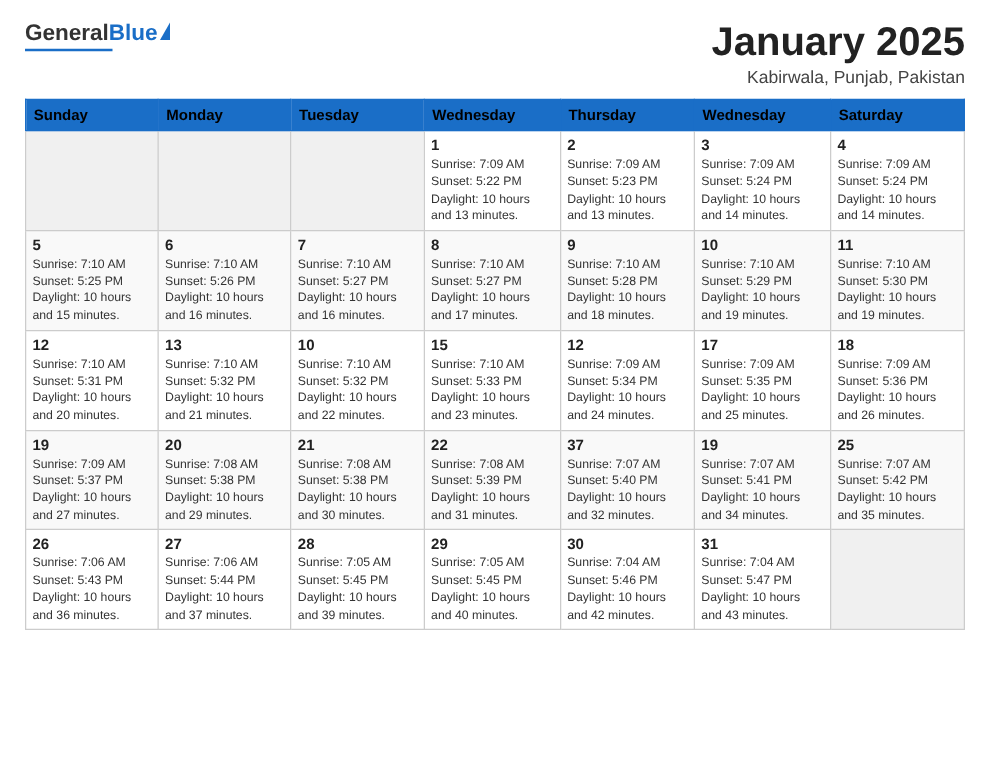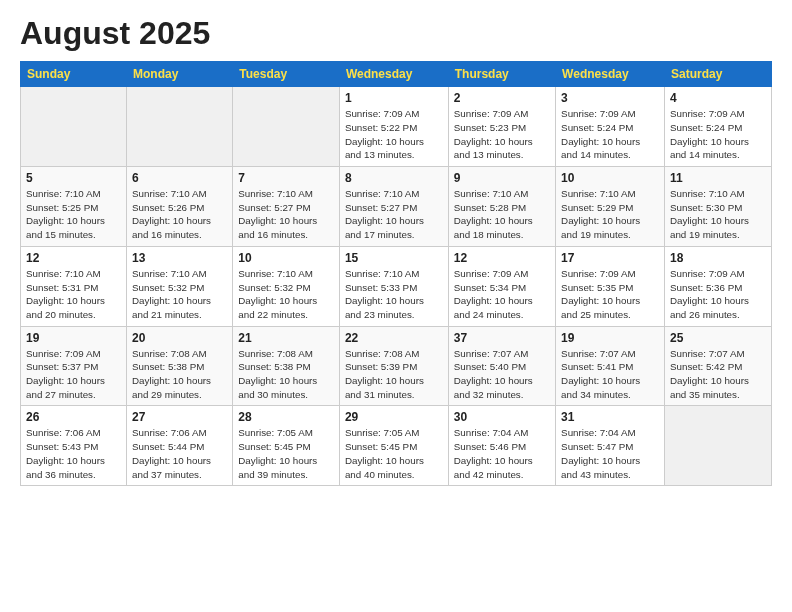--- a/index.html
+++ b/index.html
@@ -64,21 +64,21 @@
       color: #444;
       margin-top: 2px;
     }
     .calendar {
       width: 100%;
       border-collapse: collapse;
       font-size: 10.5px;
     }
     .calendar th {
       background: #1a6ec7;
-      color: #fde047;
+      color: #000000;
       text-align: left;
       padding: 5px 6px;
       font-size: 12px;
       font-weight: bold;
       border: 1px solid #1a6ec7;
     }
     .calendar td {
       vertical-align: top;
       border: 1px solid #ccc;
       padding: 4px 5px;
@@ -106,22 +106,31 @@
     }
     .week-row td {
       height: 75px;
     }
   </style>
 </head>
 <body>
 
 <div class="page">
   <div class="header">
+    <div class="logo">
+      <div class="logo-text">
+        <span class="logo-general">General</span>
+        <span class="logo-blue">Blue</span>
+        <div class="logo-triangle"></div>
+      </div>
+      <div class="logo-underline"></div>
+    </div>
     <div class="title-block">
-      <div class="month-title">August 2025</div>
+      <div class="month-title">January 2025</div>
+      <div class="location">Kabirwala, Punjab, Pakistan</div>
     </div>
   </div>
 
   <table class="calendar">
     <thead>
       <tr>
         <th>Sunday</th>
         <th>Monday</th>
         <th>Tuesday</th>
         <th>Wednesday</th>

